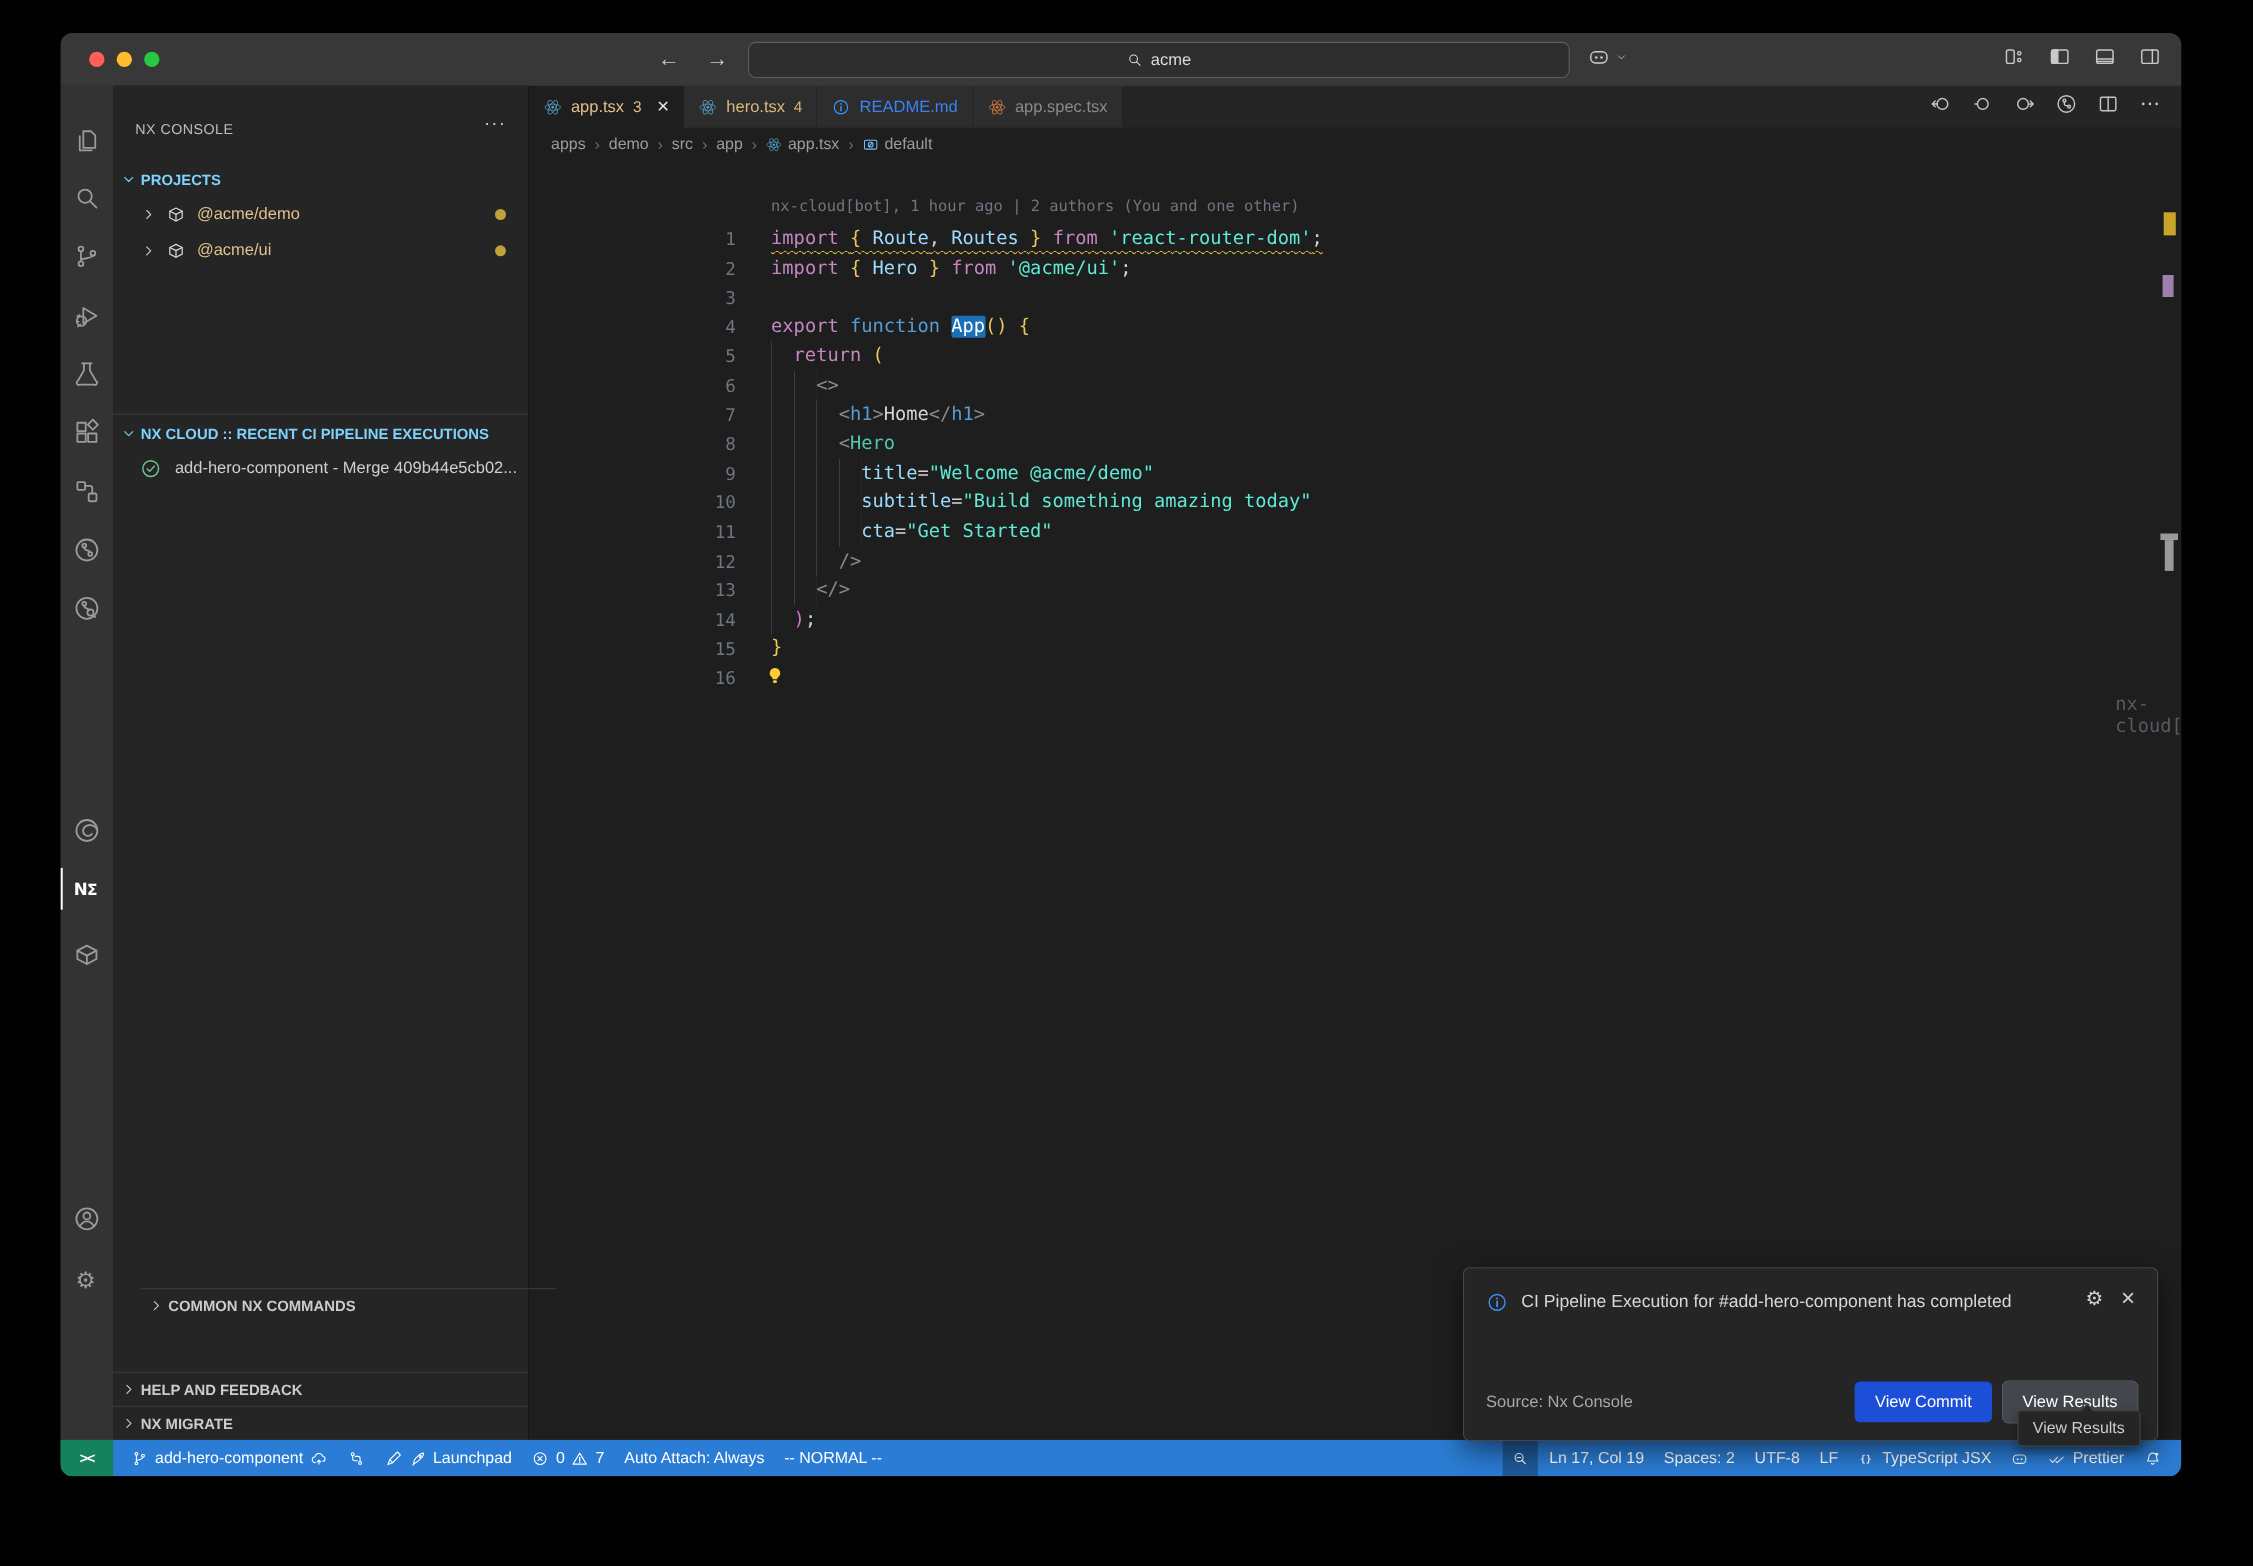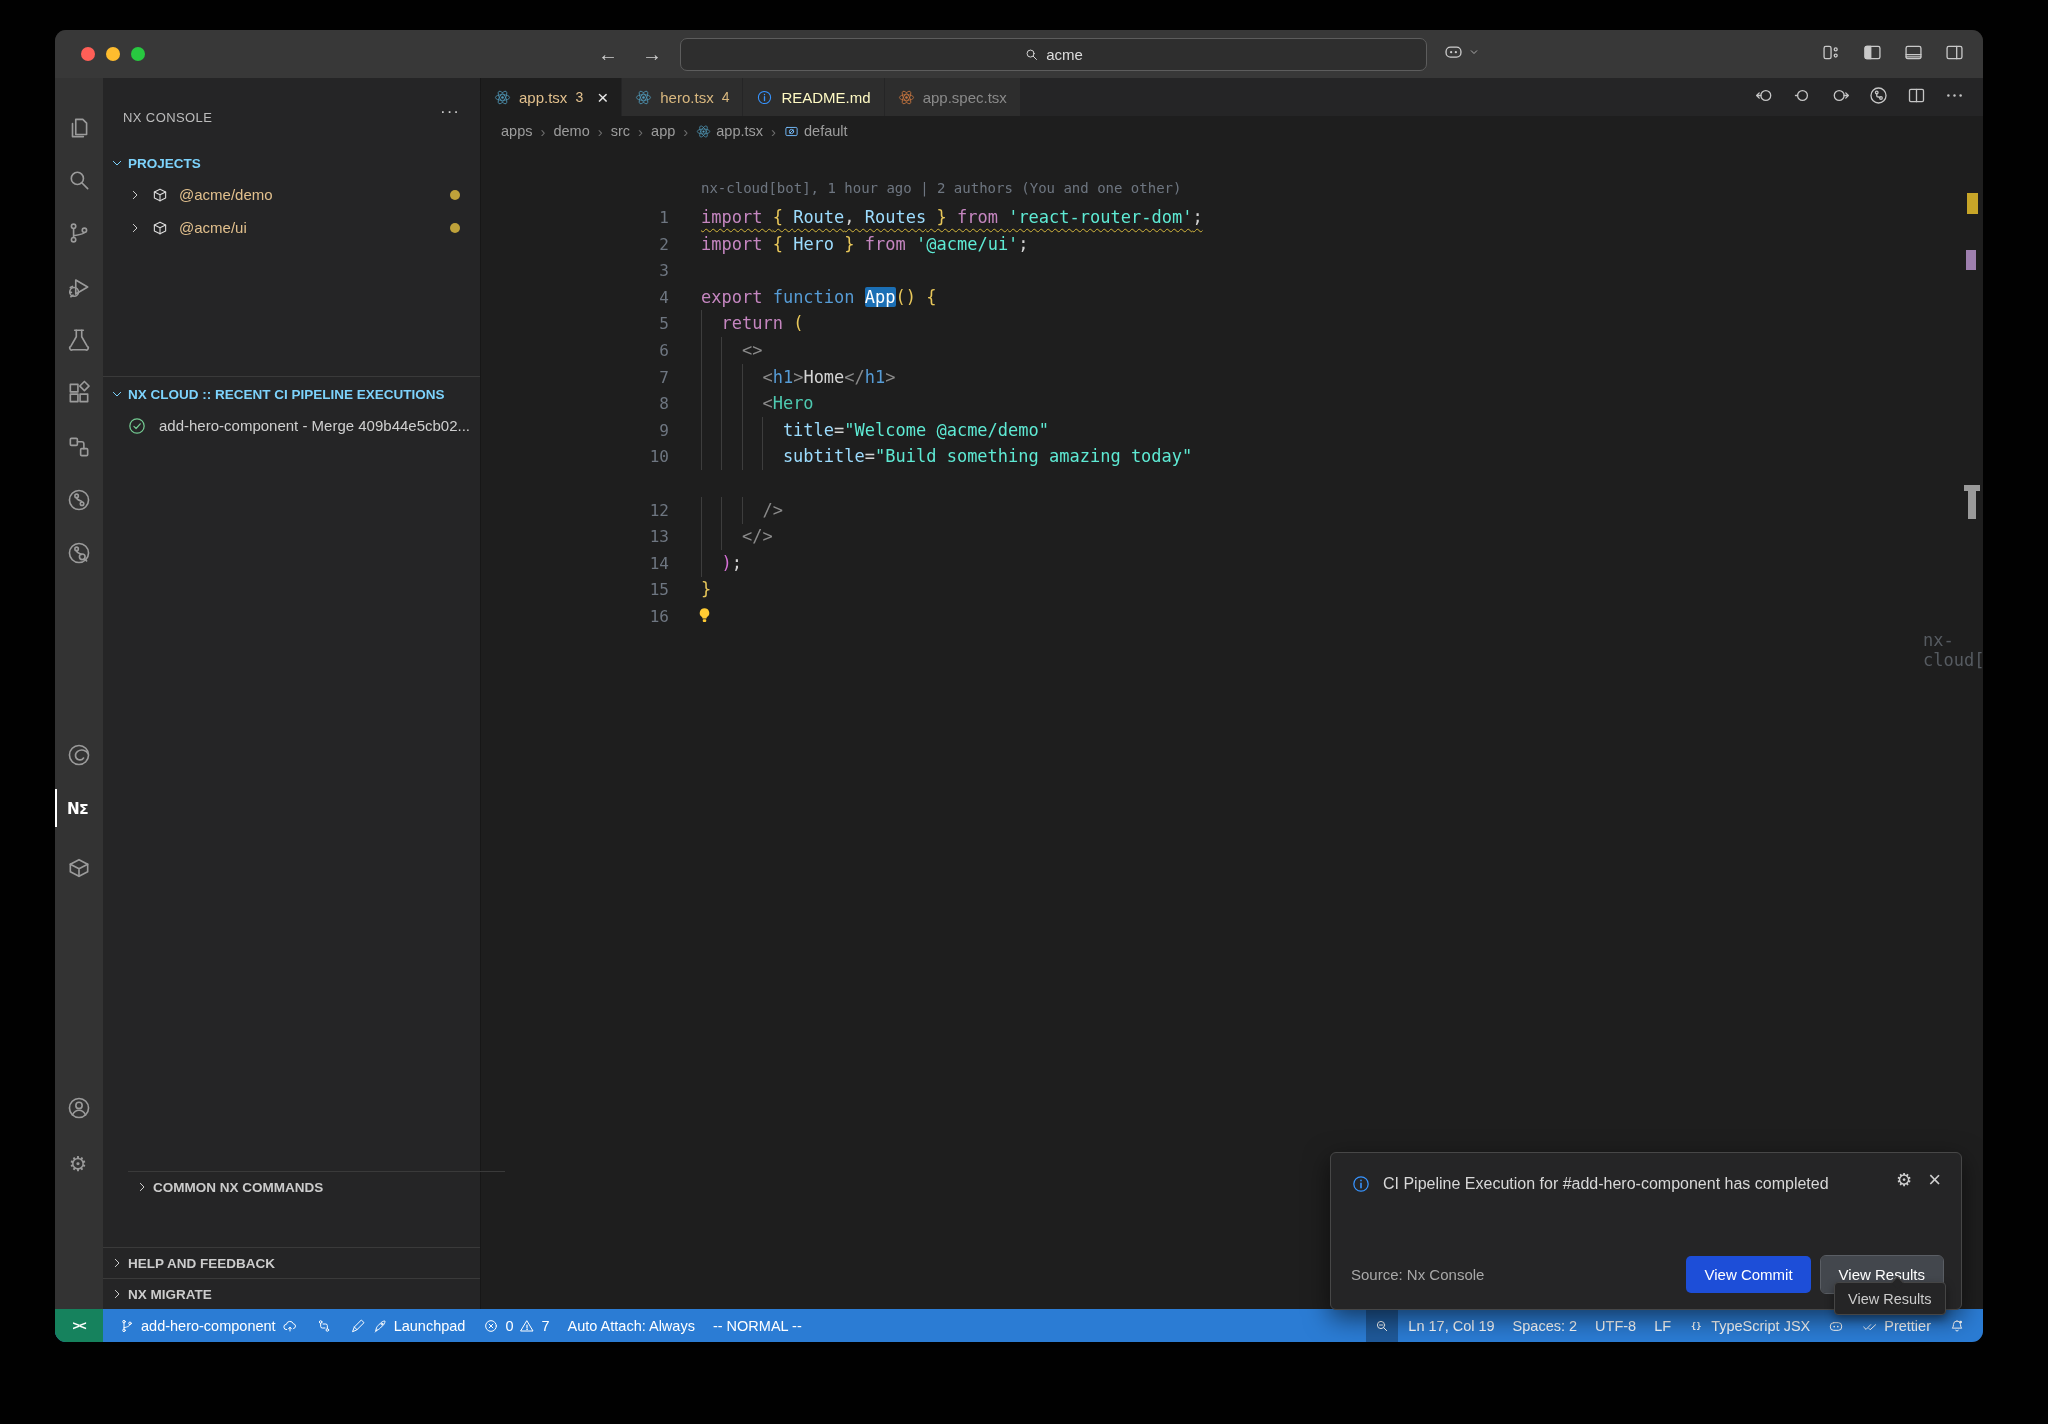--- a/index.html
+++ b/index.html
@@ -36,21 +36,21 @@
   .ti-dot{position:absolute;right:20px;width:10px;height:10px;border-radius:50%;background:#bfa23a;}
   .bottom-sec{position:absolute;left:0;width:377px;height:31px;border-top:1px solid #3a3a3a;
               display:flex;align-items:center;gap:3px;padding-left:6px;box-sizing:border-box;
               font-weight:bold;font-size:13.5px;color:#cccccc;}
   .cloud-wrap{position:absolute;left:0;top:298px;width:377px;border-top:1px solid #3a3a3a;}
   
   .editor-col{flex:1;display:flex;flex-direction:column;background:#1e1e1e;min-width:0;}
   .tabbar{height:38px;background:#252526;display:flex;align-items:stretch;flex:none;}
   .tab{display:flex;align-items:center;gap:8px;padding:0 13px;background:#2d2d2d;border-right:1px solid #252526;font-size:15px;}
   .tab.active{background:#1e1e1e;}
-  .lbl-yellow{color:#e2c08d}.lbl-yellow2{color:#d9b87f}.lbl-light{color:#fef9c3}.lbl-dim{color:#8a8a8a}
+  .lbl-yellow{color:#e2c08d}.lbl-yellow2{color:#d9b87f}.lbl-light{color:#3b82f6}.lbl-dim{color:#8a8a8a}
   .tab-badge{font-size:14px;}
   .tab-close{color:#e8e8e8;font-size:19px;margin-left:6px;line-height:1;}
   .editor-actions{margin-left:auto;display:flex;align-items:center;gap:17px;padding:0 18px;color:#c5c5c5;}
   .breadcrumbs{height:30px;display:flex;align-items:center;gap:8px;padding-left:20px;font-size:14.5px;color:#9d9d9d;flex:none;}
   .bc-sep{color:#6d6d6d;font-size:15px;}
   .bc-item{display:flex;align-items:center;gap:5px;}
   
   .code{position:relative;flex:1;overflow:hidden;font-family:"DejaVu Sans Mono",monospace;font-size:17px;}
   .blame-top{position:absolute;left:220px;top:34px;font-size:14px;color:#6e7681;white-space:pre;}
   .cl{position:absolute;left:0;width:100%;height:27px;line-height:27px;white-space:pre;}
@@ -534,20 +534,21 @@
         <div class="cl" style="top: 58px;"><span class="ln">1</span><span class="ct"><span class="sq"><span class="c-kw">import </span><span class="c-b1">{ </span><span class="c-id">Route</span><span class="c-fg">, </span><span class="c-id">Routes</span><span class="c-b1"> }</span><span class="c-kw"> from </span><span class="c-str">'react-router-dom'</span><span class="c-fg">;</span></span></span></div>
             <div class="cl" style="top: 84.6px;"><span class="ln">2</span><span class="ct"><span class="c-kw">import </span><span class="c-b1">{ </span><span class="c-id">Hero</span><span class="c-b1"> }</span><span class="c-kw"> from </span><span class="c-str">'@acme/ui'</span><span class="c-fg">;</span></span></div>
             <div class="cl" style="top: 111.2px;"><span class="ln">3</span><span class="ct"></span></div>
             <div class="cl" style="top: 137.8px;"><span class="ln">4</span><span class="ct"><span class="c-kw">export </span><span class="c-kw2">function </span><span class="c-hlblue">App</span><span class="c-b1">()</span><span class="c-b1"> {</span></span></div>
             <div class="cl" style="top: 164.4px;"><span class="ln">5</span><span class="ct"><span class="ind" style="width: 20.47px;"></span><span class="c-kw">return </span><span class="c-b1">(</span></span></div>
             <div class="cl" style="top: 191px;"><span class="ln">6</span><span class="ct"><span class="ind" style="width: 40.94px;"></span><span class="c-gray">&lt;&gt;</span></span></div>
             <div class="cl" style="top: 217.6px;"><span class="ln">7</span><span class="ct"><span class="ind" style="width: 61.41px;"></span><span class="c-gray">&lt;</span><span class="c-tag">h1</span><span class="c-gray">&gt;</span><span class="c-fg">Home</span><span class="c-gray">&lt;/</span><span class="c-tag">h1</span><span class="c-gray">&gt;</span></span></div>
             <div class="cl" style="top: 244.2px;"><span class="ln">8</span><span class="ct"><span class="ind" style="width: 61.41px;"></span><span class="c-gray">&lt;</span><span class="c-cmp">Hero</span></span></div>
             <div class="cl" style="top: 270.8px;"><span class="ln">9</span><span class="ct"><span class="ind" style="width: 81.88px;"></span><span class="c-attr">title</span><span class="c-fg">=</span><span class="c-str">"Welcome @acme/demo"</span></span></div>
             <div class="cl" style="top: 297.4px;"><span class="ln">10</span><span class="ct"><span class="ind" style="width: 81.88px;"></span><span class="c-attr">subtitle</span><span class="c-fg">=</span><span class="c-str">"Build something amazing today"</span></span></div>
+            <div class="cl" style="top: 324px;"><span class="ln">11</span><span class="ct"><span class="ind" style="width: 81.88px;"></span><span class="c-attr">cta</span><span class="c-fg">=</span><span class="c-str">"Get Started"</span></span></div>
             <div class="cl" style="top: 350.6px;"><span class="ln">12</span><span class="ct"><span class="ind" style="width: 61.41px;"></span><span class="c-gray">/&gt;</span></span></div>
             <div class="cl" style="top: 377.2px;"><span class="ln">13</span><span class="ct"><span class="ind" style="width: 40.94px;"></span><span class="c-gray">&lt;/&gt;</span></span></div>
             <div class="cl" style="top: 403.8px;"><span class="ln">14</span><span class="ct"><span class="ind" style="width: 20.47px;"></span><span class="c-b2">)</span><span class="c-fg">;</span></span></div>
             <div class="cl" style="top: 430.4px;"><span class="ln">15</span><span class="ct"><span class="c-b1">}</span></span></div>
             <div class="cl" style="top: 457px;"><span class="ln">16</span><span class="ct"><span class="bulb"><svg viewBox="0 0 24 24">
                     <path d="M12 2.8a6 6 0 013.6 10.8c-.8.6-1.1 1.4-1.1 2.2h-5c0-.8-.3-1.6-1.1-2.2A6 6 0 0112 2.8z" fill="#ffcb33"></path>
                     <rect x="9.8" y="16.8" width="4.4" height="3.4" rx="1.2" fill="#ffcb33"></rect>
                   </svg></span></span></div>
           </div>
       </div>

